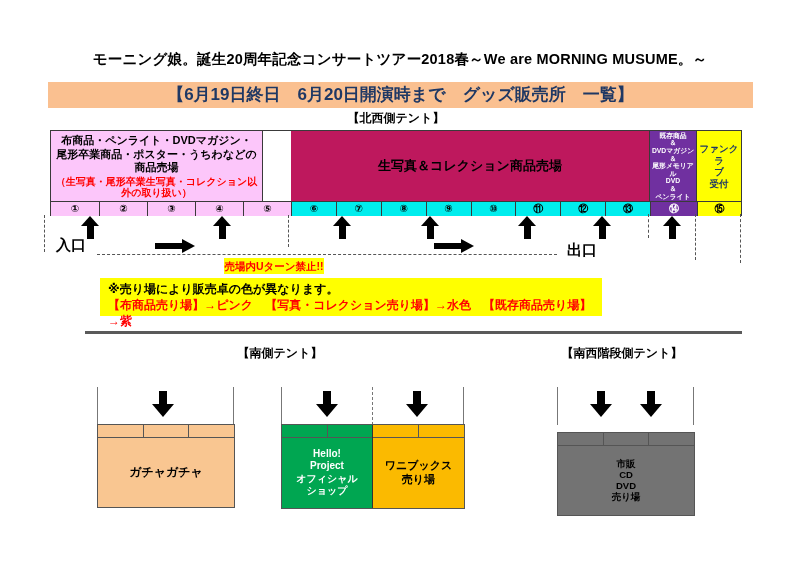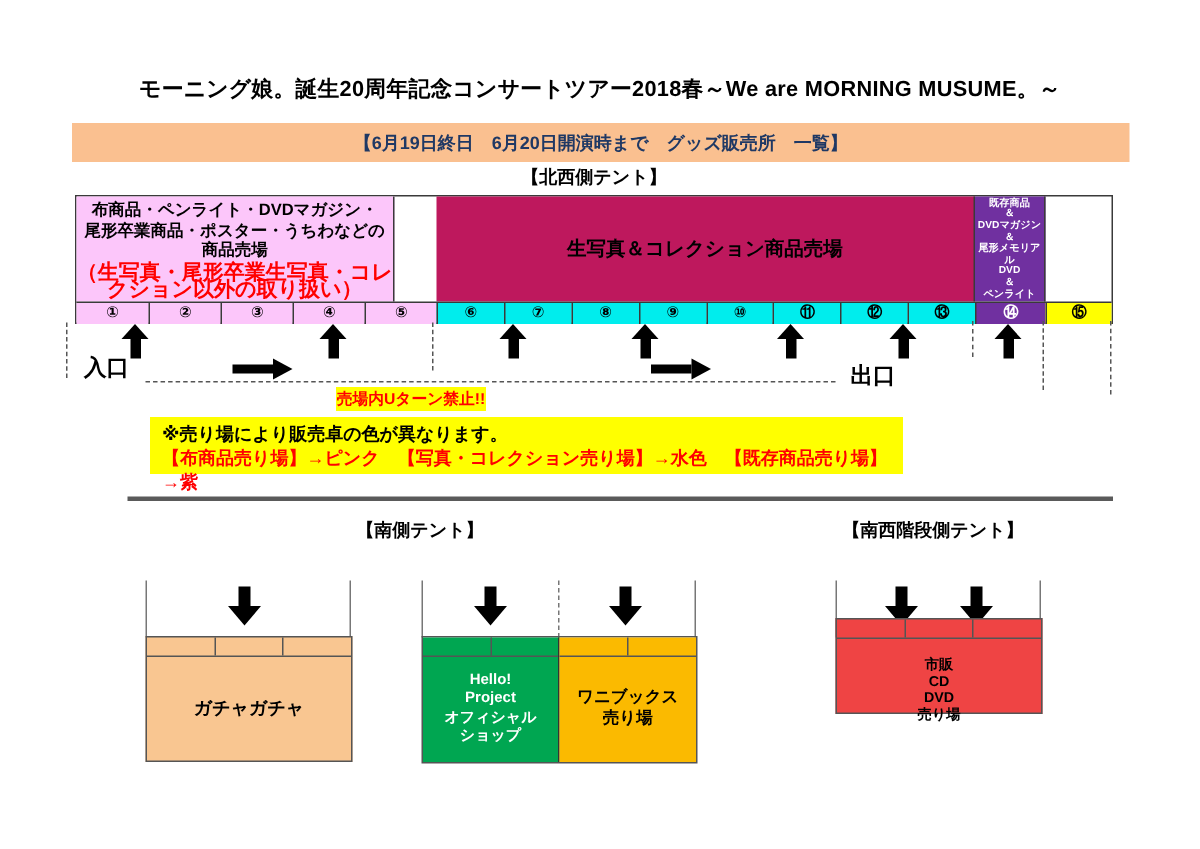--- a/index.html
+++ b/index.html
@@ -8,30 +8,30 @@
     font-family:"Liberation Sans","DejaVu Sans",sans-serif;color:#000;
     overflow:hidden;
   }
   .abs{position:absolute;}
   .ctr{text-align:center;}
   .b{font-weight:bold;}
   .pre{white-space:pre-line;}
 
   .page-title{top:50px;left:0;width:800px;font-size:14.5px;letter-spacing:.2px;}
   .banner{left:48px;top:82px;width:705px;height:26px;line-height:26px;
-    background:#FAC090;color:#1F3864;font-size:12px;}
+    background:#FAC090;color:#1F3864;font-size:17px;}
   .nw-label{left:50px;top:110px;width:692px;font-size:12px;}
 
   
   .diagram{left:50px;top:130px;width:690px;height:84px;border:1.5px solid #3a3a3a;}
   .sec{position:absolute;top:0;height:70px;box-sizing:border-box;
     display:flex;flex-direction:column;justify-content:center;align-items:center;}
   .sec-fabric{left:0;width:212px;background:#FCC6FA;border-right:1px solid #3a3a3a;}
   .sec-fabric .t{font-size:11px;line-height:13.5px;}
-  .sec-fabric .n{font-size:14px;line-height:11px;color:#FF0000;margin-top:1px;}
+  .sec-fabric .n{font-size:10px;line-height:11px;color:#FF0000;margin-top:1px;}
   .sec-photo{left:240px;width:359px;background:#be185d;border-right:1px solid #3a3a3a;font-size:13px;}
   .sec-existing{left:599px;width:47px;background:#7030A0;border-right:1px solid #3a3a3a;
     color:#fff;font-size:6.8px;line-height:7.6px;}
   .sec-fanclub{left:646px;width:44px;background:#FFFF00;color:#1F3864;
     font-size:9.5px;line-height:11.5px;}
   .stall-row{position:absolute;left:0;top:70px;width:690px;height:14px;display:flex;
     border-top:1px solid #3a3a3a;}
   .cell{box-sizing:border-box;border-left:1px solid #3a3a3a;font-size:10px;line-height:13px;
     text-align:center;font-weight:bold;overflow:hidden;}
   .cell:first-child{border-left:none;}
@@ -78,21 +78,21 @@
   .tcell:first-child{border-left:none;}
   .tbody{display:flex;align-items:center;justify-content:center;text-align:center;}
   .gacha-box{left:97px;top:424px;width:138px;height:84px;background:#F9C691;}
   .gacha-box .tbody{height:68px;font-size:12px;font-weight:bold;}
   .mid-box{left:281px;top:424px;width:184px;height:85px;display:flex;}
   .half{box-sizing:border-box;width:50%;height:100%;}
   .hp{background:#00A651;border-right:1.5px solid #333;}
   .hp .tbody{height:69px;color:#fff;font-size:10px;line-height:12.5px;font-weight:bold;}
   .wani{background:#FBBA00;}
   .wani .tbody{height:69px;font-size:11px;line-height:13.5px;font-weight:bold;}
-  .cd-box{left:557px;top:412px;width:138px;height:64px;background:#ef4444;}
+  .cd-box{left:557px;top:432px;width:138px;height:84px;background:#737373;}
   .cd-box .tbody{height:68px;font-size:9.5px;line-height:11px;font-weight:bold;}
 </style>
 </head>
 <body>
 
 <div class="abs page-title ctr b">モーニング娘。誕生20周年記念コンサートツアー2018春～We are MORNING MUSUME。～</div>
 <div class="abs banner ctr b">【6月19日終日　6月20日開演時まで　グッズ販売所　一覧】</div>
 <div class="abs nw-label ctr b">【北西側テント】</div>
 
 <div class="abs diagram">
@@ -106,20 +106,23 @@
     <div>生写真＆コレクション商品売場</div>
   </div>
   <div class="sec sec-existing b ctr pre">既存商品
 ＆
 DVDマガジン
 ＆
 尾形メモリアル
 DVD
 ＆
 ペンライト</div>
+  <div class="sec sec-fanclub b ctr pre">ファンクラ
+ブ
+受付</div>
 
   <div class="stall-row">
     <div class="cell pinkc">①</div>
     <div class="cell pinkc">②</div>
     <div class="cell pinkc">③</div>
     <div class="cell pinkc">④</div>
     <div class="cell pinkc">⑤</div>
     <div class="cell cyanc">⑥</div>
     <div class="cell cyanc">⑦</div>
     <div class="cell cyanc">⑧</div>

